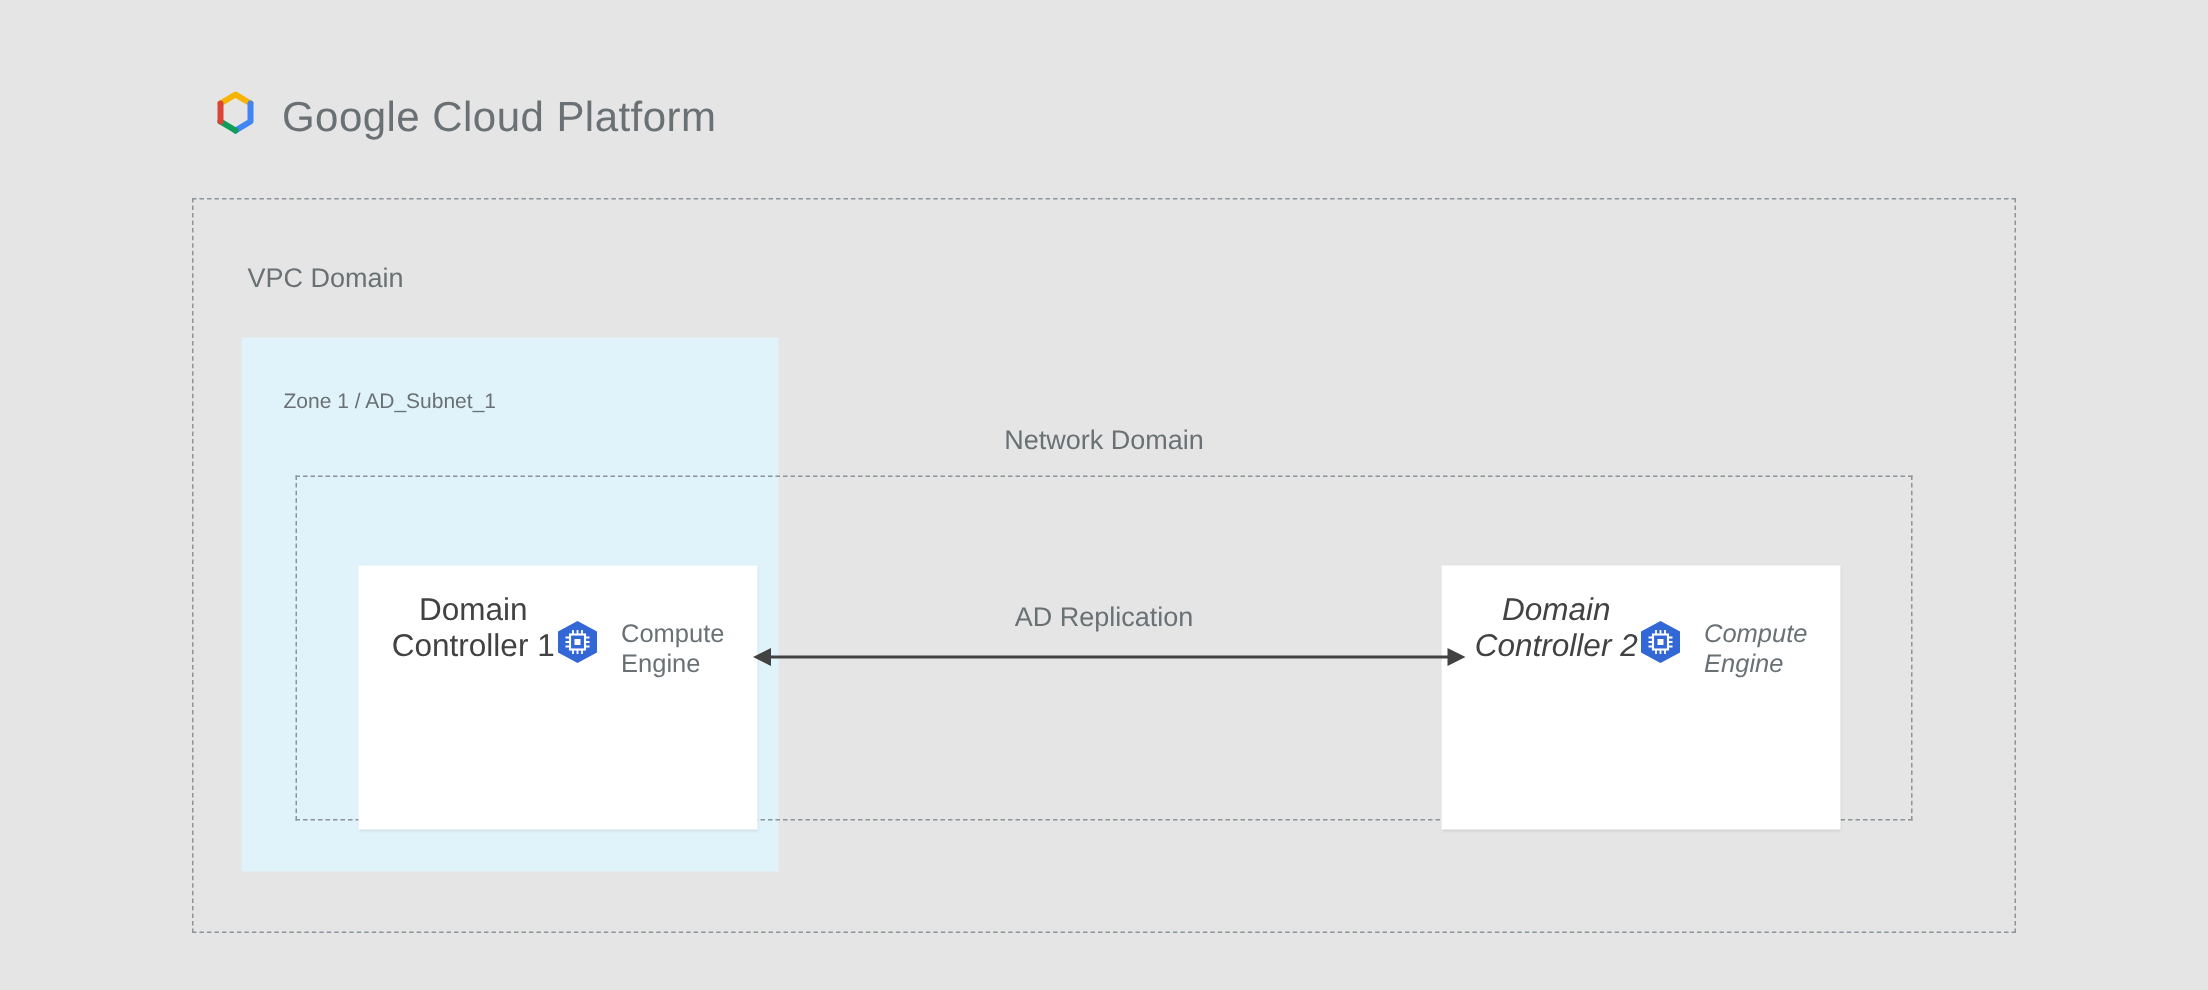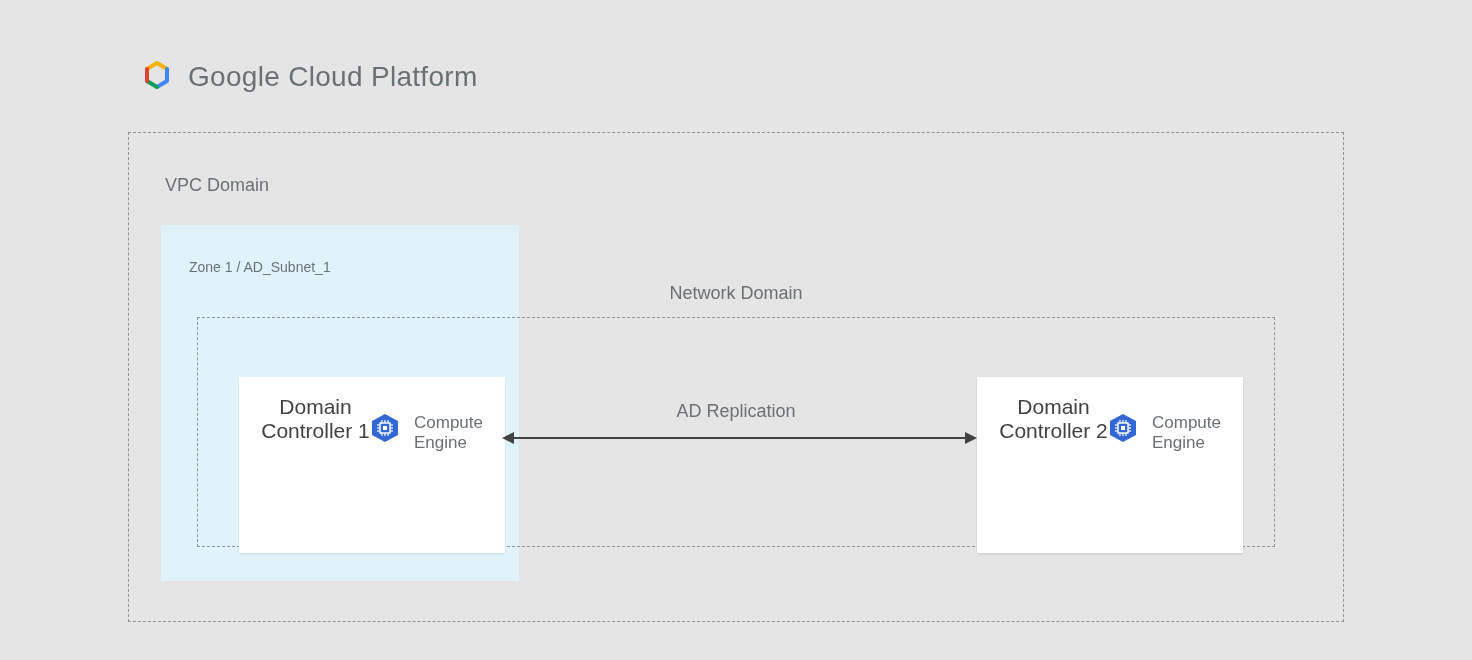--- a/index.html
+++ b/index.html
@@ -78,21 +78,21 @@
     width: 266px;
     height: 176px;
     background: #fff;
     box-shadow: 0 1px 2px rgba(0,0,0,0.1);
     padding: 18px 22px 16px 22px;
     display: flex;
     flex-direction: row;
     margin-top: 32px;
   }
   .card.left { left: 110px; }
-  .card.right { right: 100px; }
+  .card.right { right: 116px; font-style: italic; }
   .card-title {
     font-size: 21px;
     color: #424242;
     text-align: center;
     font-weight: 400;
   }
   .card-ip {
     font-size: 21px;
     color: #424242;
     text-align: center;

